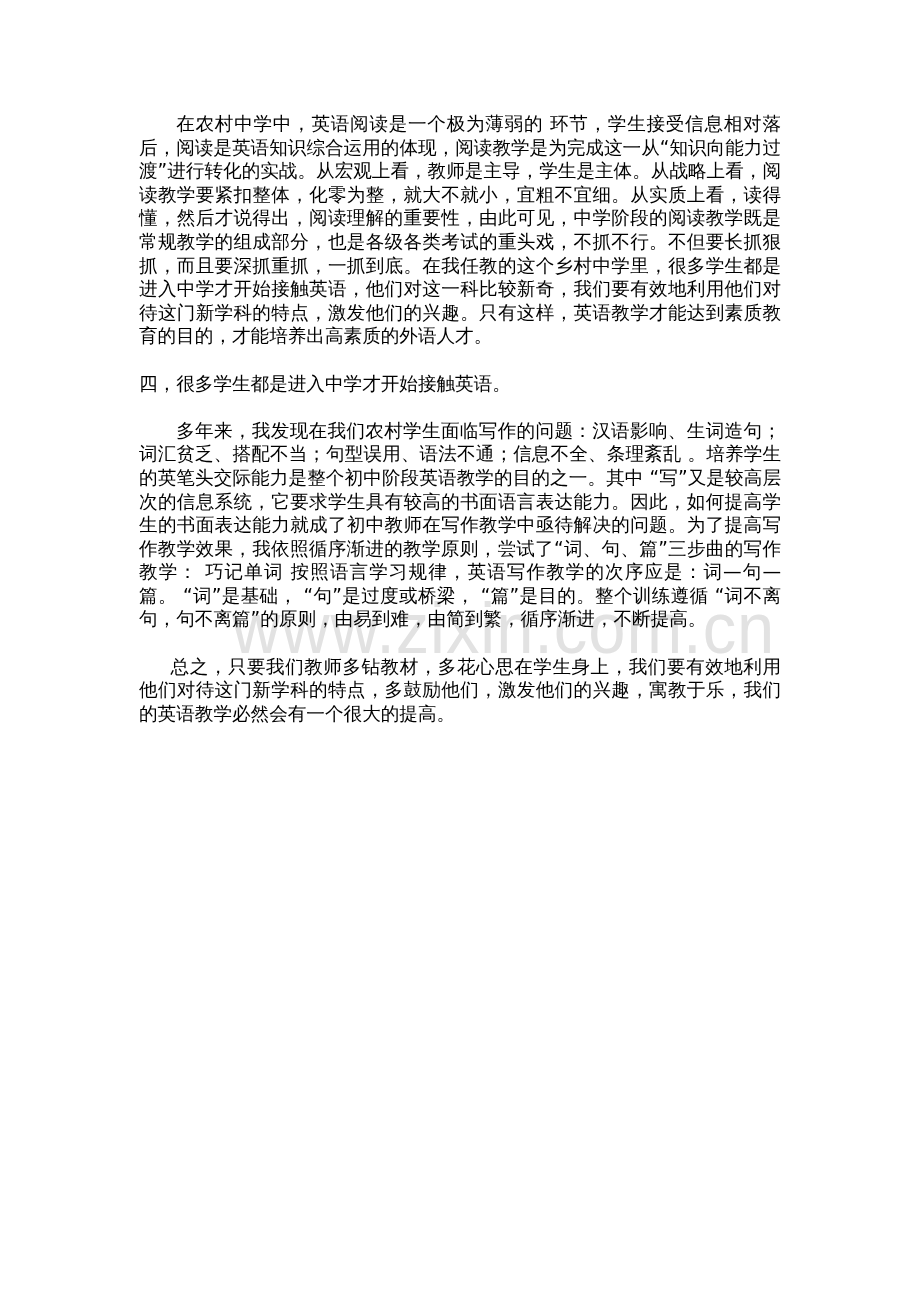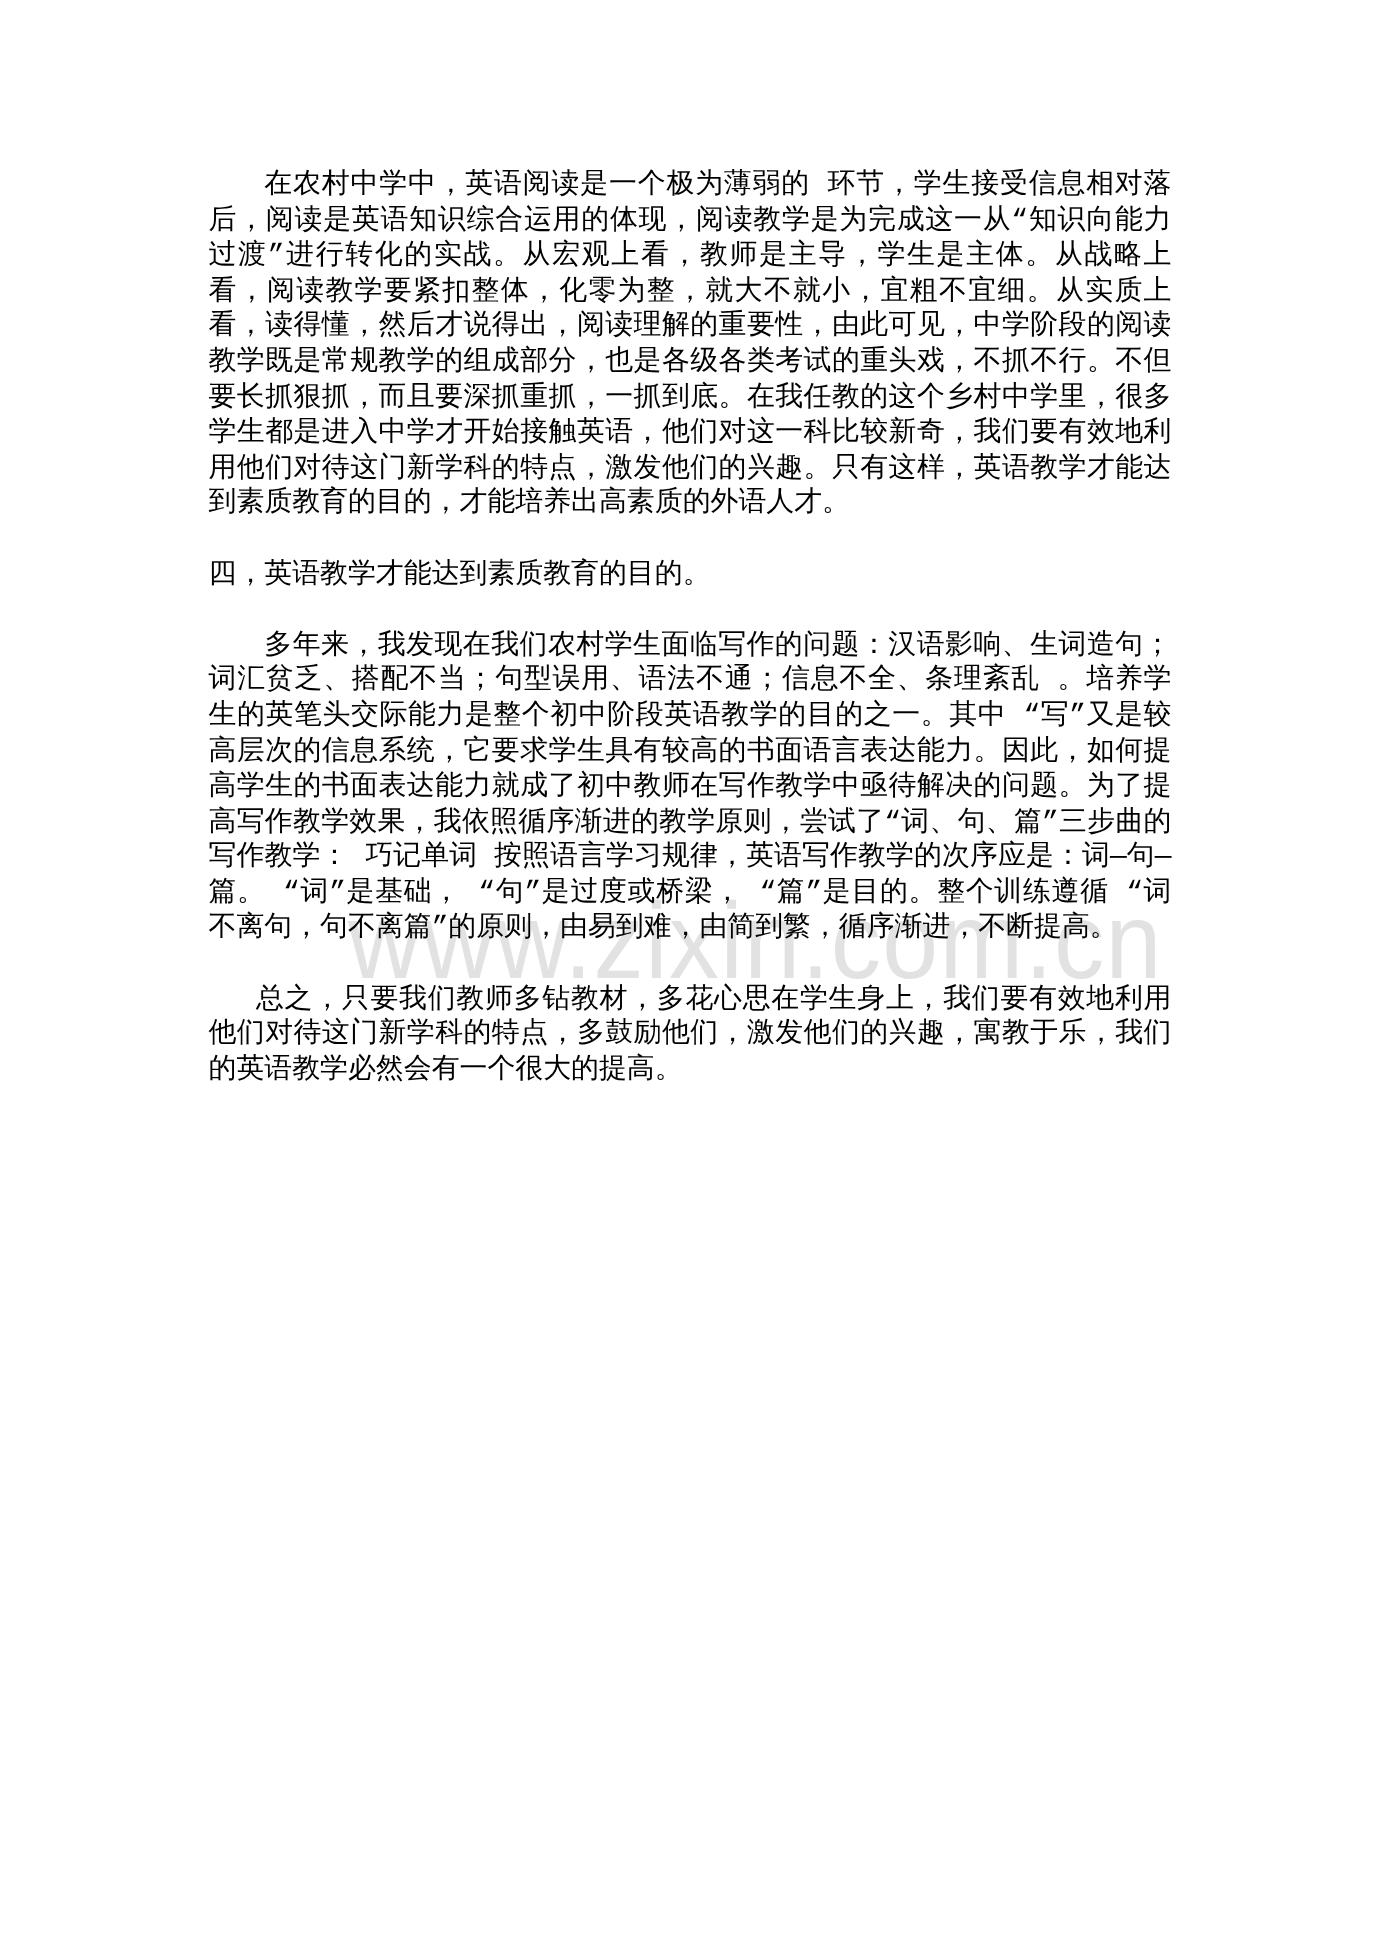--- a/index.html
+++ b/index.html
@@ -22,21 +22,20 @@
       width: 642px;
     }
     .para {
       margin: 0;
       font-size: 18.6px;
       line-height: 23.6px;
       text-align: justify;
       text-justify: inter-character;
       letter-spacing: 0px;
       word-break: break-all;
-      font-family: Liberation Mono, monospace;
     }
     .indent { text-indent: 2em; }
     .indent-small { text-indent: 1.7em; }
     .gap { height: 23.6px; }
     .watermark {
       position: absolute;
       left: 232px;
       top: 592px;
       width: 460px;
       font-family: "Liberation Sans", "DejaVu Sans", sans-serif;
@@ -53,18 +52,18 @@
     .page { z-index: 1; }
   </style>
 </head>
 <body>
 
 <div class="watermark">www.zixin.com.cn</div>
 
 <div class="page">
   <p class="para indent">在农村中学中，英语阅读是一个极为薄弱的 环节，学生接受信息相对落后，阅读是英语知识综合运用的体现，阅读教学是为完成这一从“知识向能力过渡”进行转化的实战。从宏观上看，教师是主导，学生是主体。从战略上看，阅读教学要紧扣整体，化零为整，就大不就小，宜粗不宜细。从实质上看，读得懂，然后才说得出，阅读理解的重要性，由此可见，中学阶段的阅读教学既是常规教学的组成部分，也是各级各类考试的重头戏，不抓不行。不但要长抓狠抓，而且要深抓重抓，一抓到底。在我任教的这个乡村中学里，很多学生都是进入中学才开始接触英语，他们对这一科比较新奇，我们要有效地利用他们对待这门新学科的特点，激发他们的兴趣。只有这样，英语教学才能达到素质教育的目的，才能培养出高素质的外语人才。</p>
   <div class="gap"></div>
-  <p class="para">四，英语教学才能达到素质教育的目的。</p>
+  <p class="para">四，很多学生都是进入中学才开始接触英语。</p>
   <div class="gap"></div>
   <p class="para indent">多年来，我发现在我们农村学生面临写作的问题：汉语影响、生词造句；词汇贫乏、搭配不当；句型误用、语法不通；信息不全、条理紊乱 。培养学生的英笔头交际能力是整个初中阶段英语教学的目的之一。其中 “写”又是较高层次的信息系统，它要求学生具有较高的书面语言表达能力。因此，如何提高学生的书面表达能力就成了初中教师在写作教学中亟待解决的问题。为了提高写作教学效果，我依照循序渐进的教学原则，尝试了“词、句、篇”三步曲的写作教学： 巧记单词 按照语言学习规律，英语写作教学的次序应是：词—句—篇。 “词”是基础， “句”是过度或桥梁， “篇”是目的。整个训练遵循 “词不离句，句不离篇”的原则，由易到难，由简到繁，循序渐进，不断提高。</p>
   <div class="gap"></div>
   <p class="para indent-small">总之，只要我们教师多钻教材，多花心思在学生身上，我们要有效地利用他们对待这门新学科的特点，多鼓励他们，激发他们的兴趣，寓教于乐，我们的英语教学必然会有一个很大的提高。</p>
 </div>
 
 </body></html>

